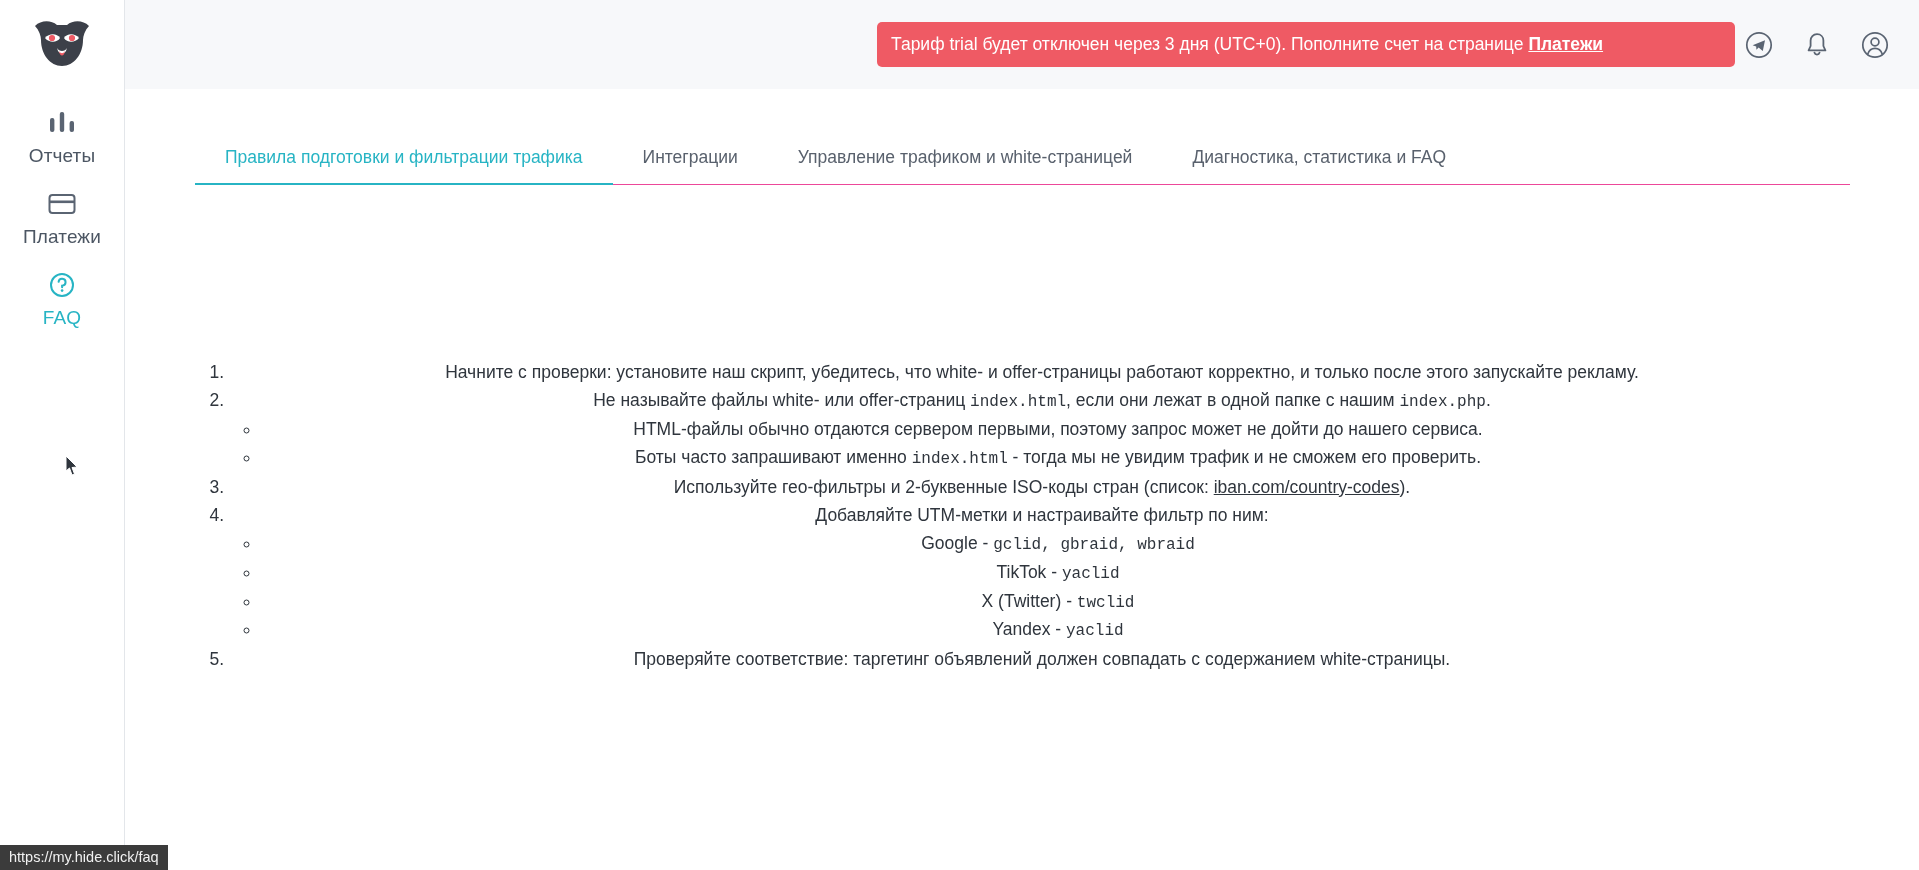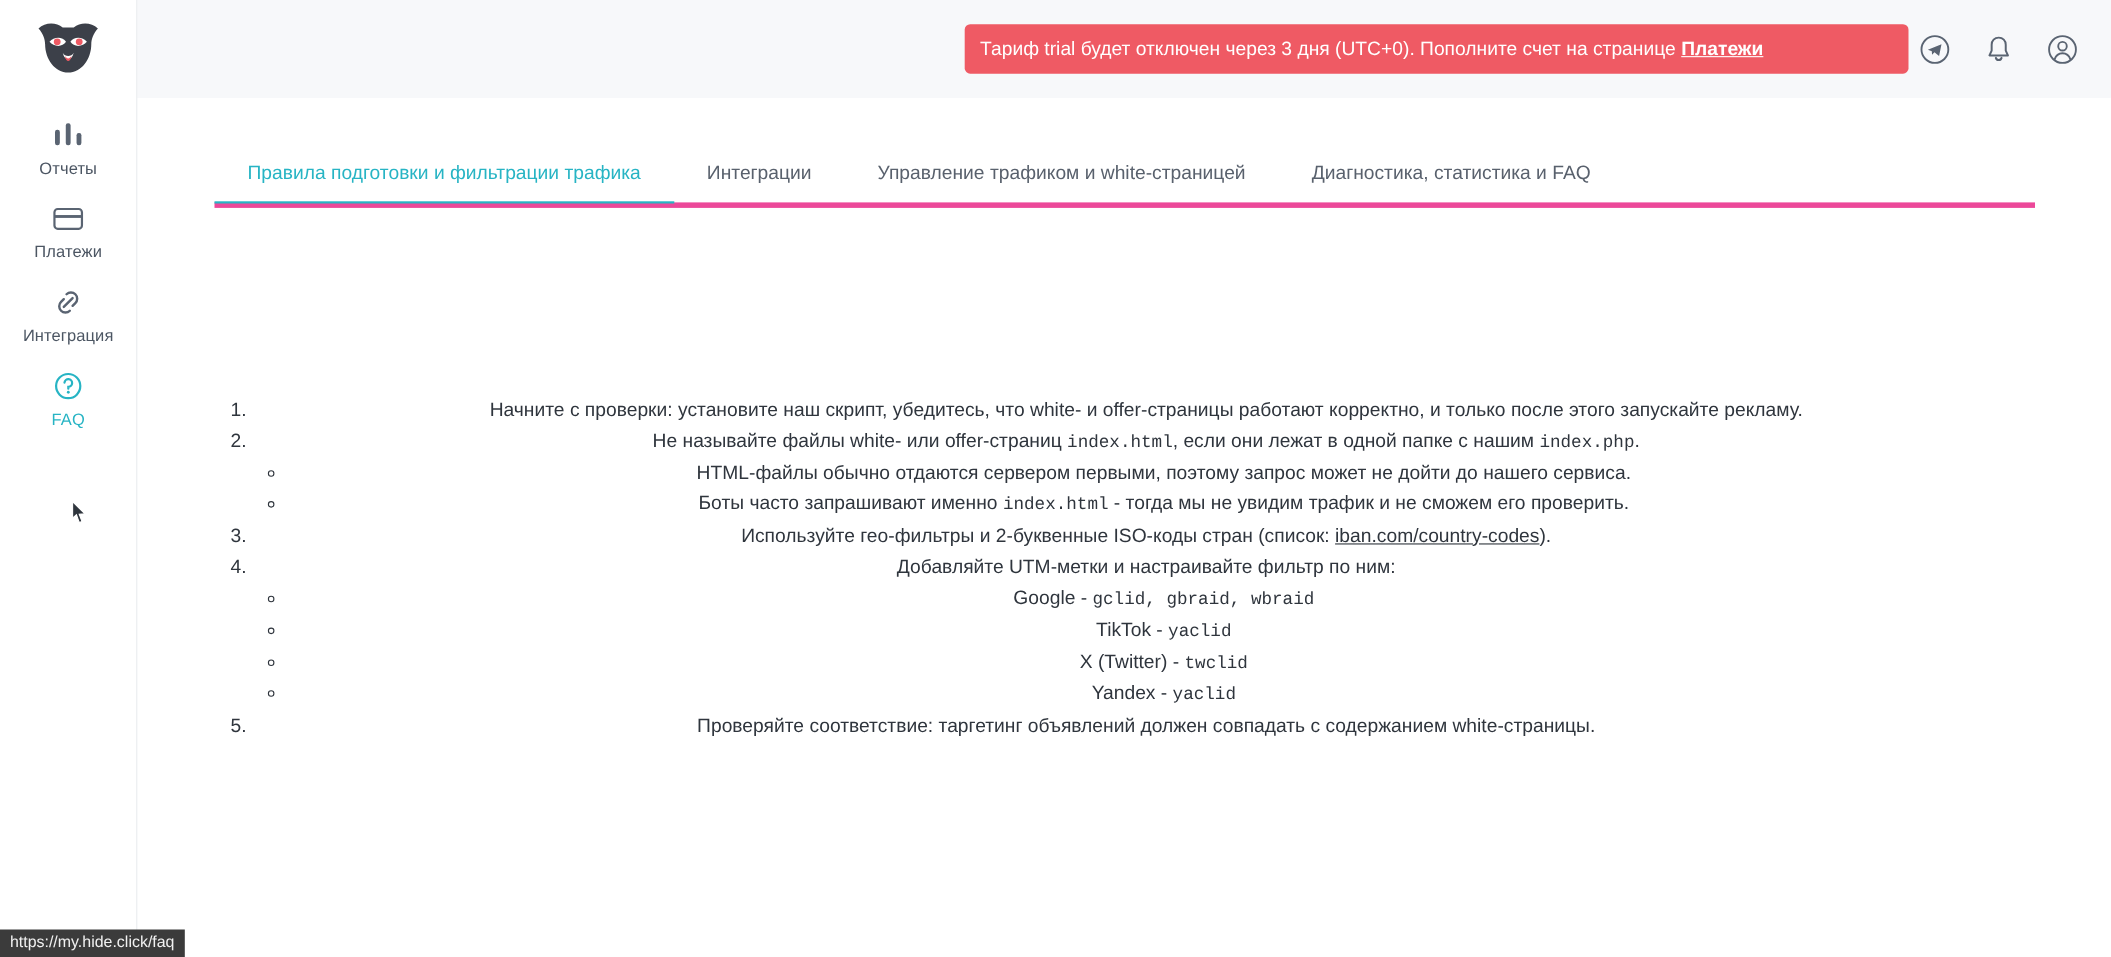--- a/index.html
+++ b/index.html
@@ -42,21 +42,21 @@
     gap: 7px;
     cursor: pointer;
     text-decoration: none;
   }
   .nav-item .nav-icon {
     width: 34px; height: 30px;
     display: flex; align-items: center; justify-content: center;
     color: #5a6472;
   }
   .nav-item .nav-label {
-    font-size: 15px;
+    font-size: 19px;
     color: #4c5663;
     letter-spacing: .1px;
   }
   .nav-item.active .nav-icon { color: #27b4c4; }
   .nav-item.active .nav-label { color: #27b4c4; }
 
   .nav-gap-1 { height: 10px; }
 
   
   .fake-cursor {
@@ -120,21 +120,21 @@
     position: absolute;
     left: 125px; top: 89px;
     width: 1794px; height: 781px;
     background: #ffffff;
   }
 
   .tabs {
     position: absolute;
     left: 70px; top: 42px;
     width: 1655px;
-    border-bottom: 5px solid #ec4899;
+    border-bottom: 1px solid #ec4899;
     display: flex;
     flex-wrap: wrap;
   }
   .tab {
     padding: 16px 30px 15px 30px;
     font-size: 17.5px;
     color: #59616d;
     cursor: pointer;
     border-bottom: 2px solid transparent;
     margin-bottom: -1px;
@@ -223,30 +223,20 @@
     <div class="nav-item">
       <span class="nav-icon">
         <svg width="30" height="26" viewBox="0 0 30 26" xmlns="http://www.w3.org/2000/svg">
           <rect x="2.5" y="4" width="25" height="18" rx="3" fill="none" stroke="currentColor" stroke-width="2"></rect>
           <rect x="2.5" y="9.5" width="25" height="2.6" fill="currentColor"></rect>
         </svg>
       </span>
       <span class="nav-label">Платежи</span>
     </div>
 
-    <div class="nav-item">
-      <span class="nav-icon">
-        <svg width="30" height="28" viewBox="0 0 30 28" xmlns="http://www.w3.org/2000/svg">
-          <path d="M11 18 L19 10" stroke="currentColor" stroke-width="2.2" stroke-linecap="round"></path>
-          <path d="M13.5 6.5 A5.5 5.5 0 0 1 21.5 14.5 L19 17" stroke="currentColor" stroke-width="2.2" fill="none" stroke-linecap="round"></path>
-          <path d="M16.5 21.5 A5.5 5.5 0 0 1 8.5 13.5 L11 11" stroke="currentColor" stroke-width="2.2" fill="none" stroke-linecap="round"></path>
-        </svg>
-      </span>
-      <span class="nav-label">Интеграция</span>
-    </div>
 
     <div class="nav-item active">
       <span class="nav-icon">
         <svg width="30" height="28" viewBox="0 0 30 28" xmlns="http://www.w3.org/2000/svg">
           <circle cx="15" cy="14" r="11" fill="none" stroke="currentColor" stroke-width="2"></circle>
           <path d="M11.6 10.8 a3.5 3.5 0 1 1 3.5 3.9 v1.6" fill="none" stroke="currentColor" stroke-width="2" stroke-linecap="round"></path>
           <circle cx="15.1" cy="19.6" r="1.3" fill="currentColor"></circle>
         </svg>
       </span>
       <span class="nav-label">FAQ</span>

